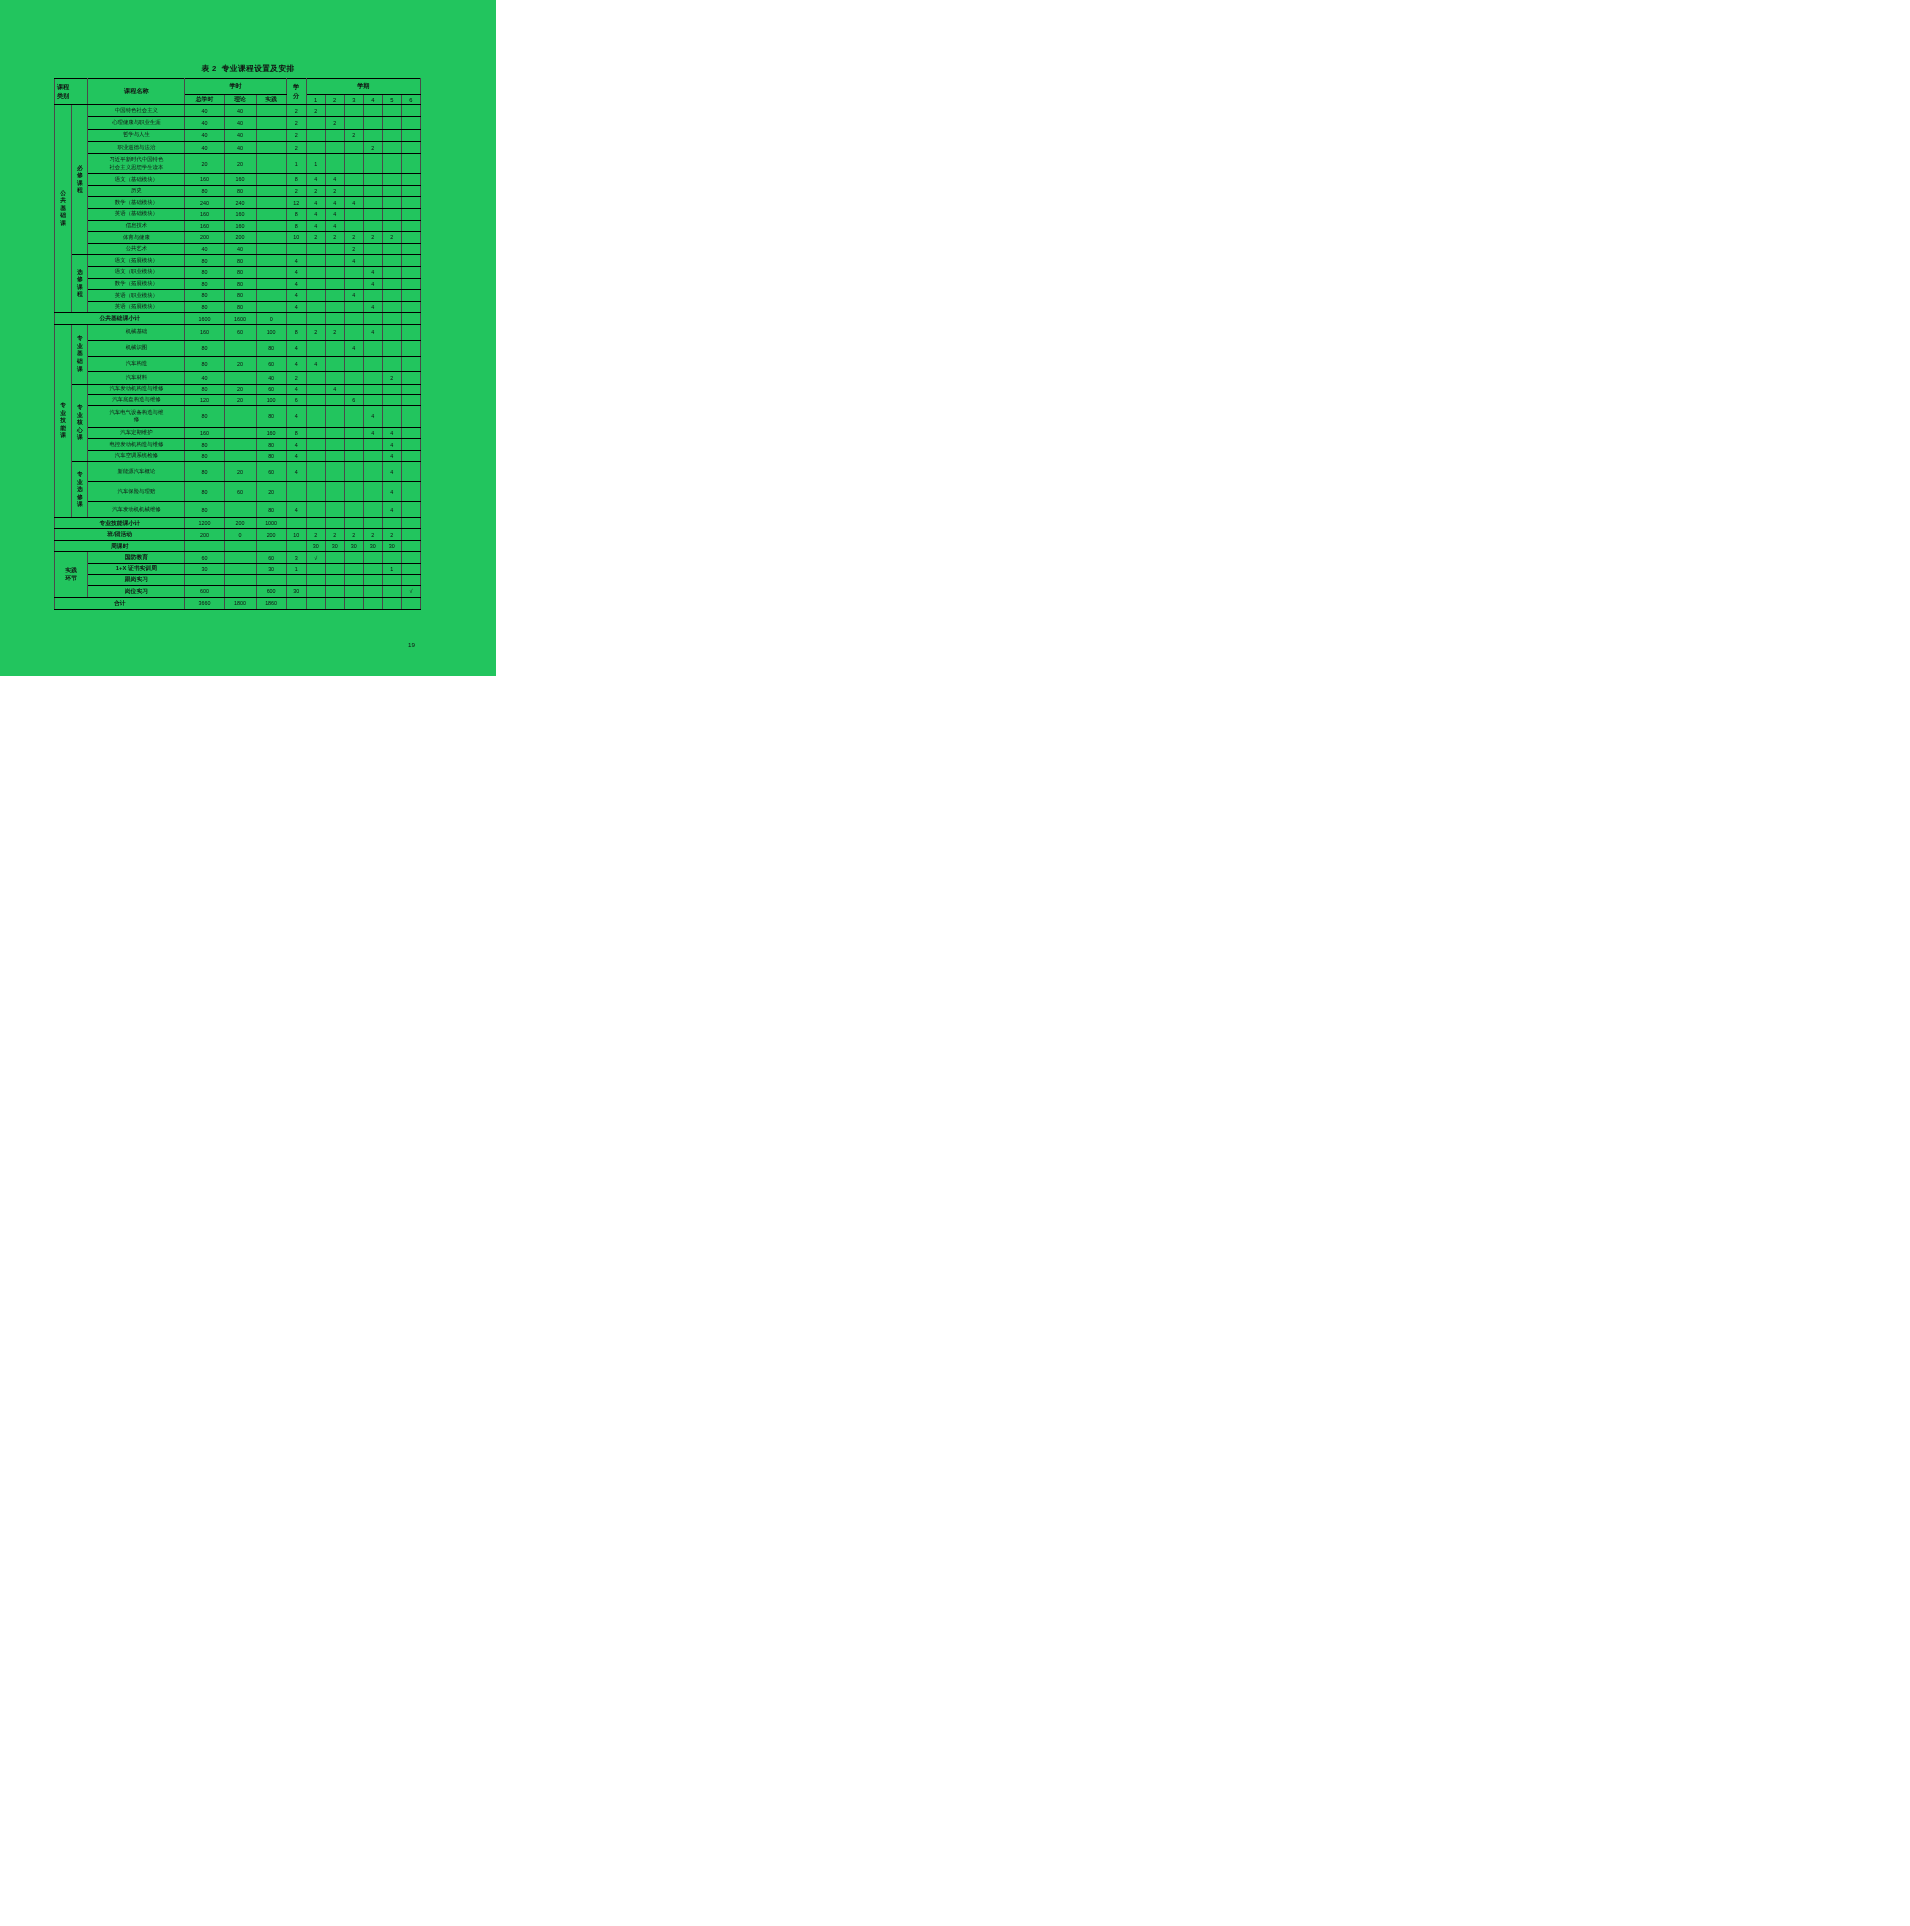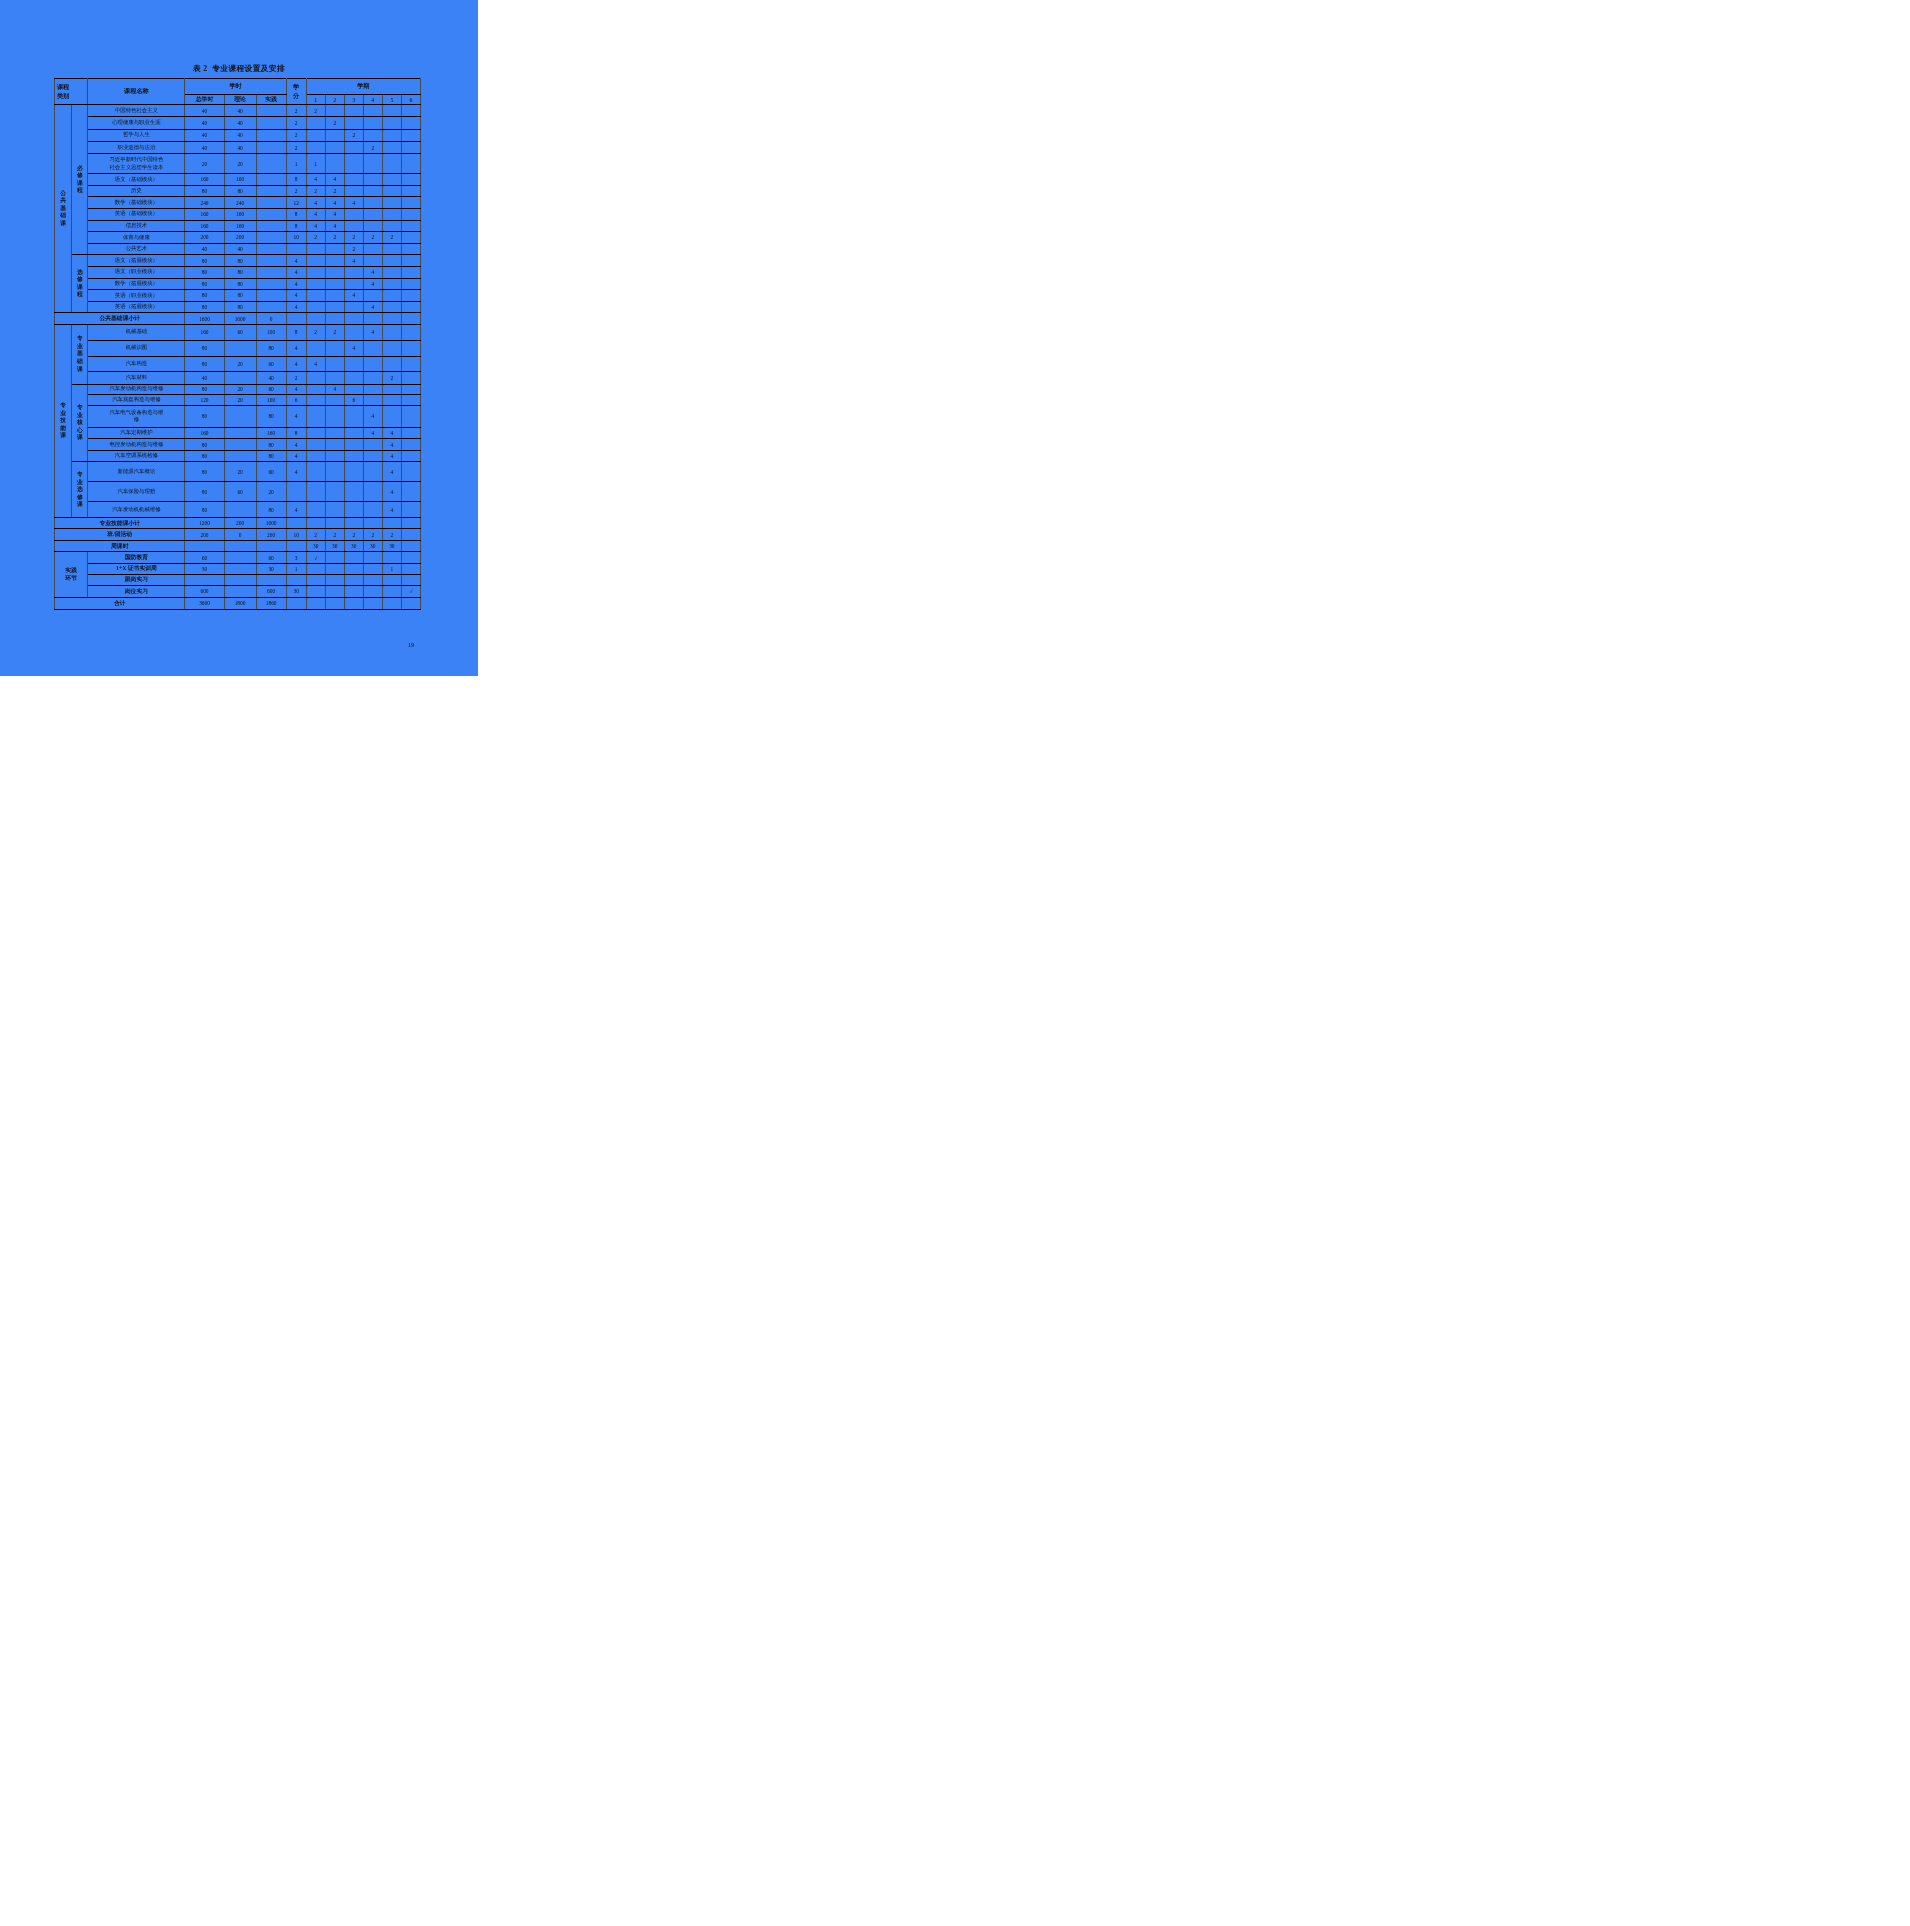--- a/index.html
+++ b/index.html
@@ -1,22 +1,23 @@
 <!DOCTYPE html>
 <html style="font-size:6.2px"><head>
 <meta charset="utf-8">
 <style>
   html,body{margin:0;padding:0;background:#ffffff;}
   .page{
     position:relative;
     width:478px;height:676px;
-    background:#3b82f6;
-    font-family:Liberation Serif, serif;
+    background:#22c55e;
+    font-family:Liberation Sans, sans-serif;
     color:#111;
     overflow:hidden;
+    padding-left:18px;
   }
   .doc-title{
     position:absolute;
     top:64px;left:0;width:100%;
     text-align:center;
     font-size:7.7px;font-weight:bold;
     white-space:pre;
     letter-spacing:0.4px;
   }
   table.curr{

